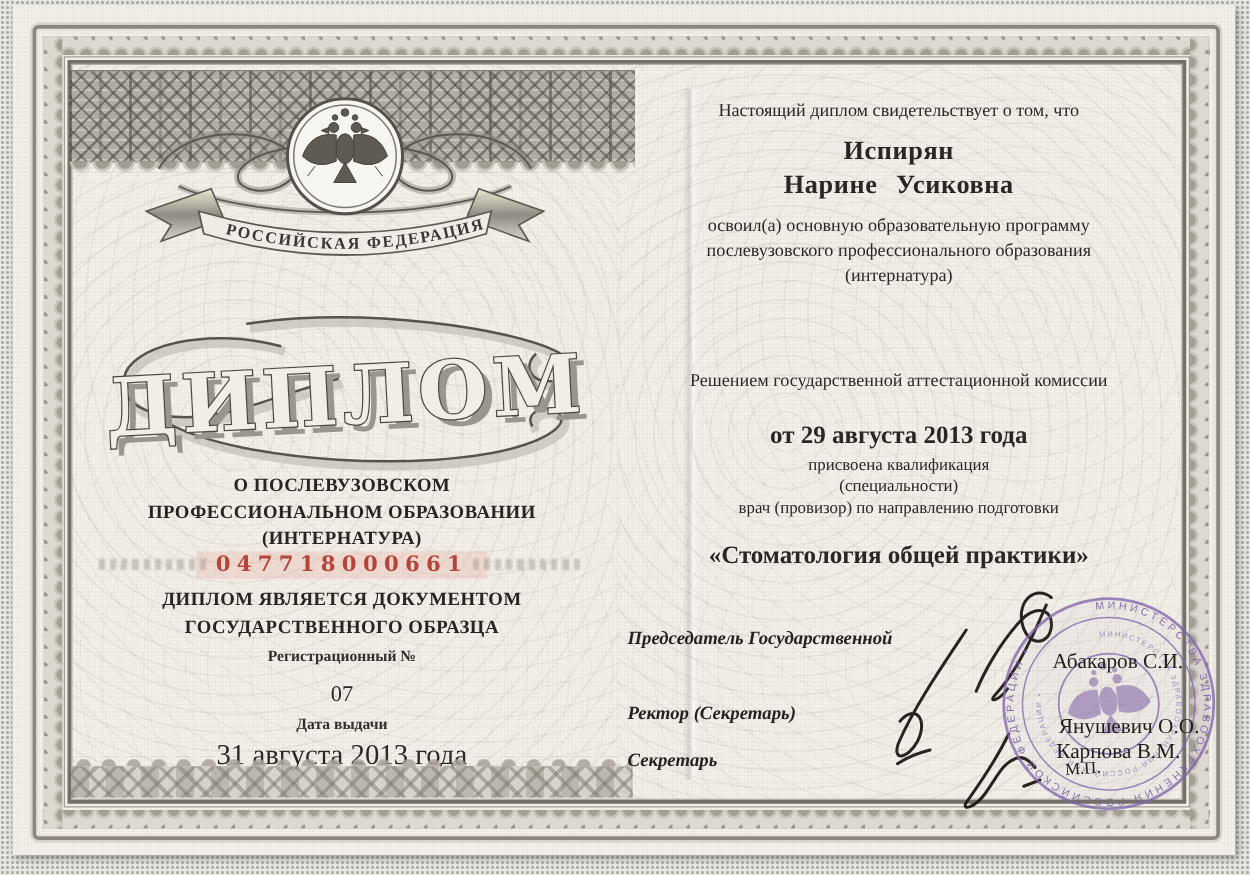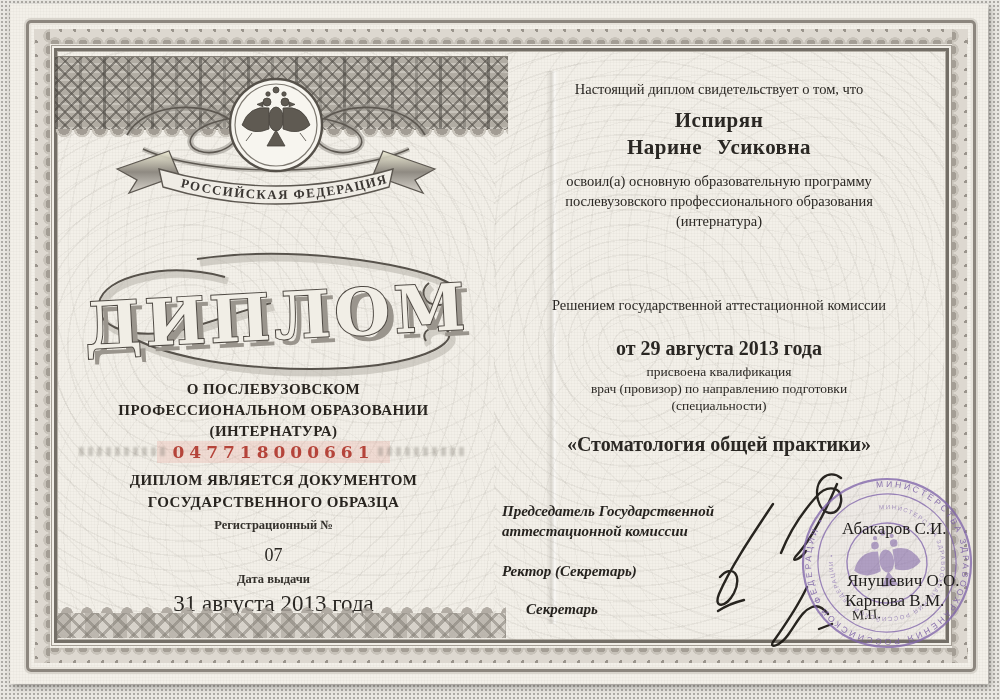--- a/index.html
+++ b/index.html
@@ -92,21 +92,21 @@
   .holder1{top:57px;font-size:21px;font-weight:bold;letter-spacing:.5px;}
   .holder2{top:84px;font-size:21px;font-weight:bold;letter-spacing:.5px;word-spacing:9px;}
   .program{top:120px;font-size:14.5px;line-height:20px;}
   .commission{top:246px;font-size:14.5px;}
   .decision{top:286px;font-size:20px;font-weight:bold;}
   .qual{top:312px;font-size:13.5px;line-height:17px;}
   .specialty{top:382px;font-size:20px;font-weight:bold;}
   .roles{position:absolute;left:8px;top:450px;font-style:italic;font-weight:bold;
     font-size:15px;line-height:20px;color:#26231f;text-align:left;}
   .role{position:absolute;left:0;white-space:nowrap;}
-  .role-1{top:0;} .role-2{top:60px;} .role-3{top:98px;margin-left:24px;}
+  .role-1{top:0;} .role-2{top:60px;} .role-3{top:98px;}
   .sigs{position:absolute;left:175px;top:405px;}
   .stamp{position:absolute;left:305px;top:424px;width:176px;height:176px;opacity:.92;
     transform:rotate(-8deg);}
   .sname{position:absolute;font-size:17px;color:#1f1d1b;white-space:nowrap;}
   .sn-1{left:348px;top:468px;} .sn-2{left:353px;top:504px;margin-top:16px;} .sn-3{left:351px;top:540px;}
   .mp{position:absolute;left:358px;top:556px;font-size:13.5px;color:#1f1d1b;transform:rotate(-4deg);}
 </style>
 </head>
 <body>
 
@@ -222,30 +222,29 @@
           <div>освоил(а) основную образовательную программу</div>
           <div>послевузовского профессионального образования</div>
           <div>(интернатура)</div>
         </div>
 
         <div class="rp commission">Решением государственной аттестационной комиссии</div>
         <div class="rp decision">от 29 августа 2013 года</div>
 
         <div class="rp qual">
           <div>присвоена квалификация</div>
+          <div>(специальности)</div>
           <div>врач (провизор) по направлению подготовки</div>
-          <div>(специальности)</div>
         </div>
 
         <div class="rp specialty">«Стоматология общей практики»</div>
 
         <div class="roles">
           <div class="role role-1">
             <div>Председатель Государственной</div>
-            <div>аттестационной комиссии</div>
           </div>
           <div class="role role-2">Ректор (Секретарь)</div>
           <div class="role role-3">Секретарь</div>
         </div>
 
         <svg class="sigs" width="210" height="200" viewBox="0 0 210 200">
           <g fill="none" stroke="#17140f" stroke-width="2.4" stroke-linecap="round" opacity="0.92">
             <path d="M172,22 C160,12 144,24 149,44 C154,62 170,60 172,46 C174,30 158,28 147,41 C130,60 118,82 112,97"></path>
             <path d="M168,28 C152,66 140,86 127,100 C121,107 131,104 137,95"></path>
             <path d="M104,48 C84,78 62,110 50,138 C44,153 57,152 65,137 C74,119 63,107 51,121"></path>

